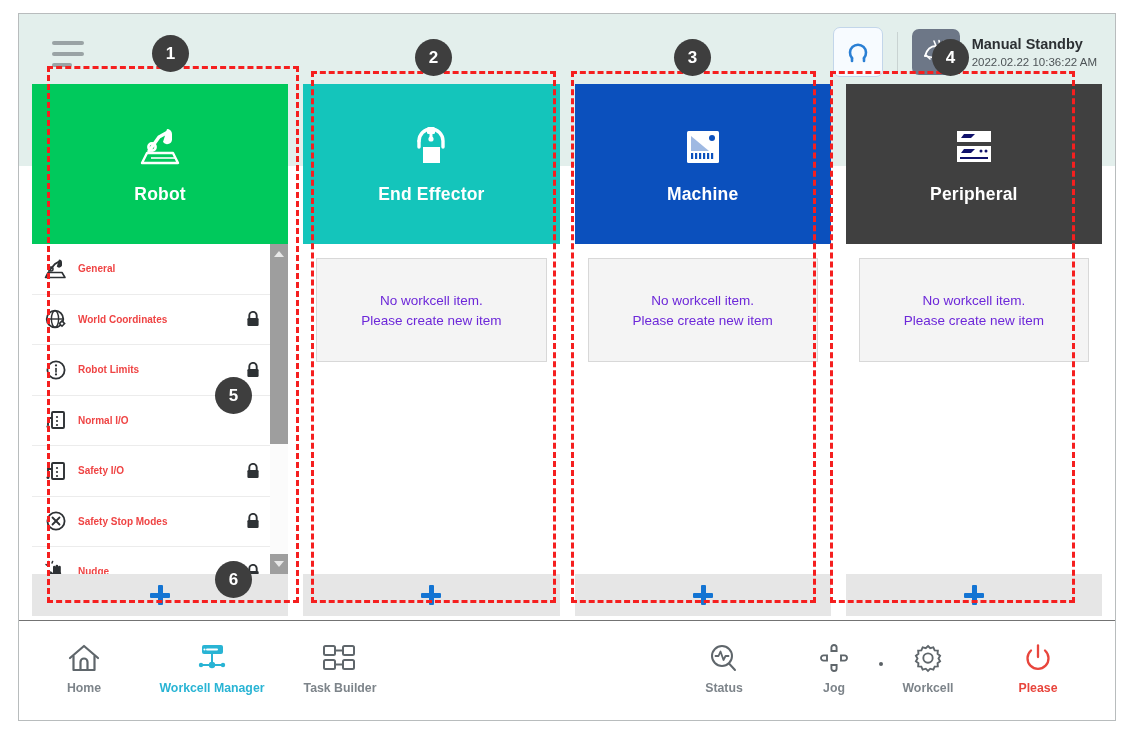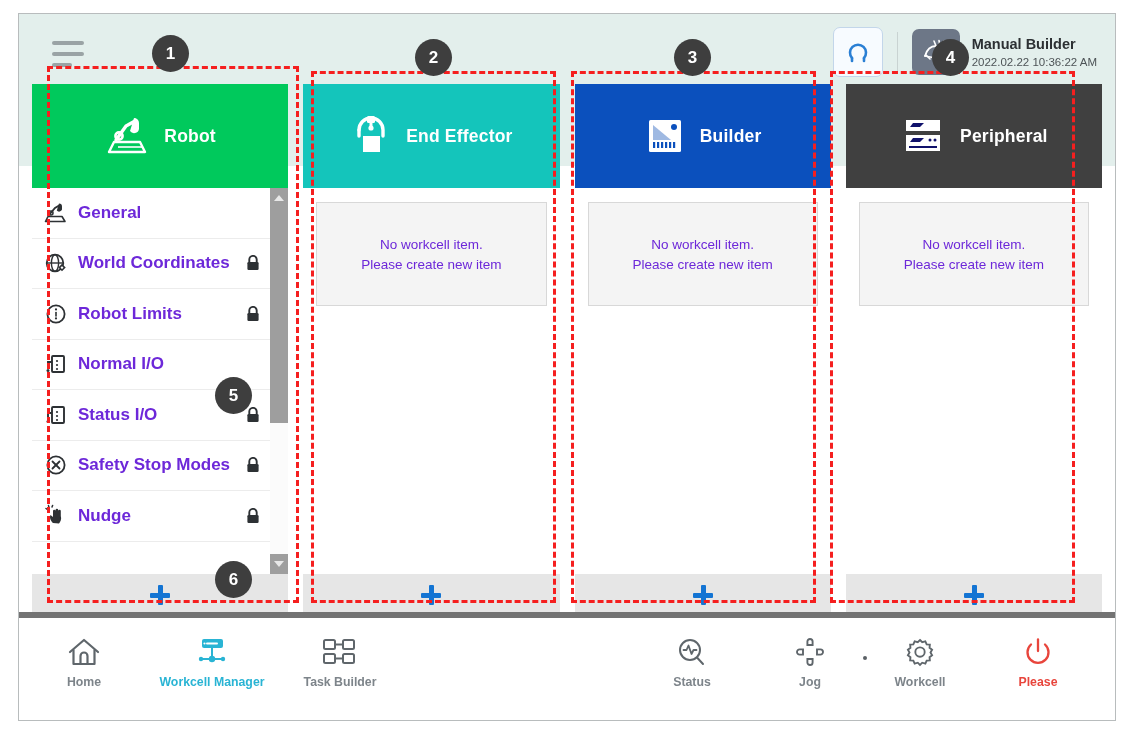--- a/index.html
+++ b/index.html
@@ -125,22 +125,23 @@
   .col {
     flex: 1 1 0;
     display: flex;
     flex-direction: column;
     min-width: 0;
     position: relative;
   }
 
   
   .card-head {
-    height: 104px;
-    display: flex;
+    height: 160px;
+    display: flex;
+    flex-direction: column;
     align-items: center;
     justify-content: center;
     color: #ffffff;
     gap: 14px;
     cursor: pointer;
   }
   .card-head .glyph {
     height: 46px;
     display: flex;
     align-items: center;
@@ -193,23 +194,23 @@
   }
   .list-item .li-icon {
     width: 36px;
     flex: 0 0 36px;
     display: flex;
     align-items: center;
     justify-content: center;
   }
   .list-item .li-label {
     flex: 1;
-    font-size: 17px;
+    font-size: 10px;
     font-weight: bold;
-    color: #6d28d9;
+    color: #ef4444;
     margin-left: 4px;
     white-space: nowrap;
   }
   .list-item .li-lock {
     flex: 0 0 auto;
     width: 15px;
     display: flex;
     align-items: center;
     justify-content: center;
     margin-right: 16px;
@@ -275,40 +276,40 @@
     background: #1374d3;
     border-radius: 1px;
   }
   .plus:before { left: 8px; top: 0; width: 5px; height: 20px; }
   .plus:after  { top: 8px; left: 0; height: 5px; width: 20px; }
 
   
   .bottomnav {
     position: absolute;
     left: 0;
-    bottom: 16px;
+    bottom: 8px;
     width: 100%;
     height: 92px;
     background: #ffffff;
-    border-top: 6px solid #737373;
+    border-top: 1px solid #737373;
     display: flex;
     align-items: center;
   }
   .nav-left {
     display: flex;
     align-items: center;
     padding-left: 22px;
     gap: 42px;
   }
   .nav-right {
     margin-left: auto;
     display: flex;
     align-items: center;
     padding-right: 34px;
-    gap: 32px;
+    gap: 24px;
   }
   .nav-item {
     width: 86px;
     display: flex;
     flex-direction: column;
     align-items: center;
     gap: 8px;
     cursor: pointer;
   }
   .nav-item .nglyph {
@@ -384,21 +385,21 @@
         <div class="mode-icon">
           <svg width="32" height="30" viewBox="0 0 32 30">
             <path d="M5 19 C7 12 11 9 16 9 L26 9" fill="none" stroke="#ffffff" stroke-width="1.8" stroke-linecap="round"></path>
             <path d="M5 19 C9 20 14 21 20 21 L27 21" fill="none" stroke="#ffffff" stroke-width="1.8" stroke-linecap="round"></path>
             <path d="M16 9 L14 4 M20 9 L19 3.5 M24 9 L24 4" fill="none" stroke="#ffffff" stroke-width="1.6" stroke-linecap="round"></path>
             <path d="M6 18 L10 22" fill="none" stroke="#ffffff" stroke-width="1.6" stroke-linecap="round"></path>
           </svg>
         </div>
 
         <div class="status-text">
-          <div class="status-title">Manual Builder</div>
+          <div class="status-title">Manual Standby</div>
           <div class="status-time">2022.02.22 10:36:22 AM</div>
         </div>
       </div>
     </div>
 
     <div class="columns">
 
       <div class="col">
         <div class="card-head" style="background:#00c95c">
           <div class="glyph">
@@ -484,21 +485,21 @@
               <span class="li-icon">
                 <svg width="24" height="24" viewBox="0 0 24 24">
                   <rect x="8" y="4" width="12" height="16" rx="1" fill="none" stroke="#2d3134" stroke-width="1.9"></rect>
                   <circle cx="13" cy="9" r="1.1" fill="#2d3134"></circle>
                   <circle cx="13" cy="13" r="1.1" fill="#2d3134"></circle>
                   <circle cx="13" cy="17" r="1.1" fill="#2d3134"></circle>
                   <path d="M8 10 H4 V17" fill="none" stroke="#2d3134" stroke-width="1.9"></path>
                   <circle cx="4" cy="18.4" r="1.5" fill="#2d3134"></circle>
                 </svg>
               </span>
-              <span class="li-label">Status I/O</span>
+              <span class="li-label">Safety I/O</span>
               <span class="li-lock">
                 <svg width="14" height="16" viewBox="0 0 14 16">
                   <path d="M3.3 7 V4.6 a3.7 3.7 0 0 1 7.4 0 V7" fill="none" stroke="#2d3134" stroke-width="1.9"></path>
                   <rect x="1.4" y="7" width="11.2" height="8" rx="1.2" fill="#2d3134"></rect>
                 </svg>
               </span>
             </div>
 
             <div class="list-item">
               <span class="li-icon">
@@ -589,21 +590,21 @@
               <g fill="#0b50bd">
                 <rect x="9" y="27" width="2.2" height="6"></rect>
                 <rect x="13" y="27" width="2.2" height="6"></rect>
                 <rect x="17" y="27" width="2.2" height="6"></rect>
                 <rect x="21" y="27" width="2.2" height="6"></rect>
                 <rect x="25" y="27" width="2.2" height="6"></rect>
                 <rect x="29" y="27" width="2.2" height="6"></rect>
               </g>
             </svg>
           </div>
-          <div class="card-title">Builder</div>
+          <div class="card-title">Machine</div>
         </div>
 
         <div class="card-body">
           <div class="empty-box">
             <span>No workcell item.</span>
             <span>Please create new item</span>
           </div>
         </div>
 
         <div class="card-foot">

